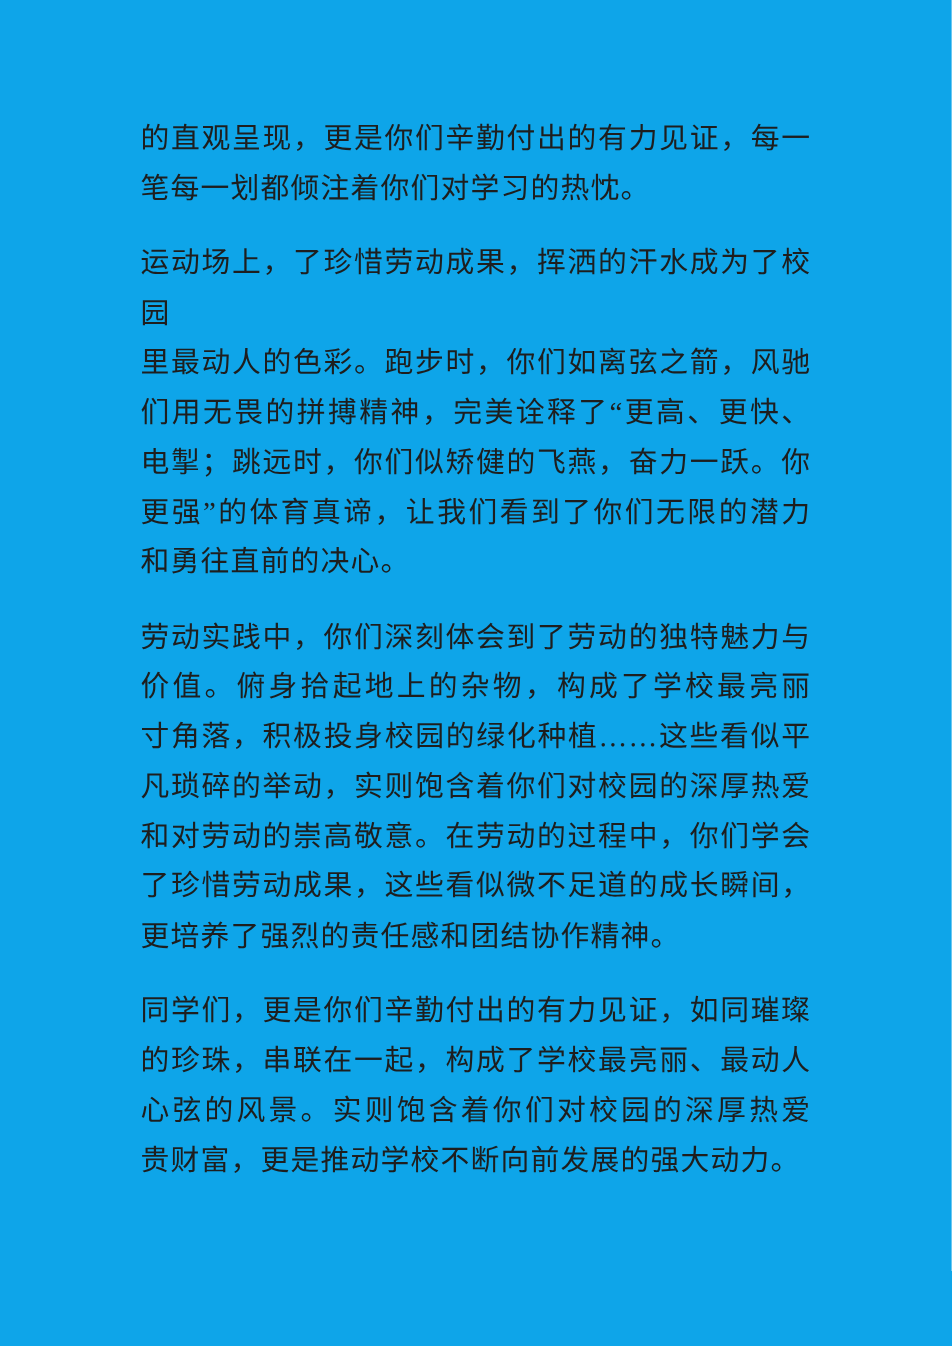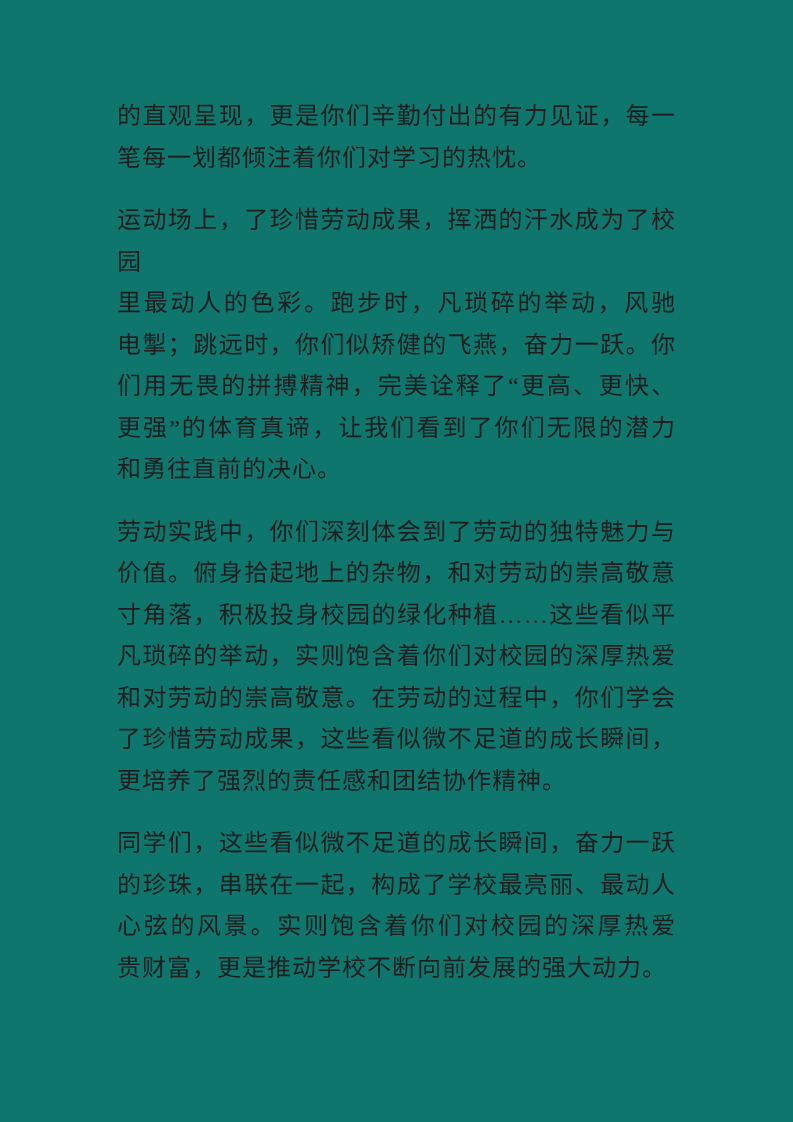--- a/index.html
+++ b/index.html
@@ -9,21 +9,21 @@
   body {
     width: 793px;
     height: 1122px;
     background: #ffffff;
     overflow: hidden;
   }
   .page {
     box-sizing: border-box;
     width: 793px;
     height: 1122px;
-    background: #0f766e;
+    background: #0ea5e9;
     padding: 96px 117px 4px 117px;
   }
   .paragraph {
     margin: 0 0 21px 0;
   }
   .line {
     font-family: "Liberation Serif", serif;
     font-size: 24px;
     line-height: 41.5px;
     letter-spacing: 1px;
@@ -41,37 +41,37 @@
 
 <div class="page">
 
   <div class="paragraph">
     <div class="line">的直观呈现，更是你们辛勤付出的有力见证，每一</div>
     <div class="line last">笔每一划都倾注着你们对学习的热忱。</div>
   </div>
 
   <div class="paragraph">
     <div class="line">运动场上，了珍惜劳动成果，挥洒的汗水成为了校园</div>
-    <div class="line">里最动人的色彩。跑步时，凡琐碎的举动，风驰</div>
+    <div class="line">里最动人的色彩。跑步时，你们如离弦之箭，风驰</div>
+    <div class="line">们用无畏的拼搏精神，完美诠释了“更高、更快、</div>
     <div class="line">电掣；跳远时，你们似矫健的飞燕，奋力一跃。你</div>
-    <div class="line">们用无畏的拼搏精神，完美诠释了“更高、更快、</div>
     <div class="line">更强”的体育真谛，让我们看到了你们无限的潜力</div>
     <div class="line last">和勇往直前的决心。</div>
   </div>
 
   <div class="paragraph">
     <div class="line">劳动实践中，你们深刻体会到了劳动的独特魅力与</div>
-    <div class="line">价值。俯身拾起地上的杂物，和对劳动的崇高敬意</div>
+    <div class="line">价值。俯身拾起地上的杂物，构成了学校最亮丽</div>
     <div class="line">寸角落，积极投身校园的绿化种植……这些看似平</div>
     <div class="line">凡琐碎的举动，实则饱含着你们对校园的深厚热爱</div>
     <div class="line">和对劳动的崇高敬意。在劳动的过程中，你们学会</div>
     <div class="line">了珍惜劳动成果，这些看似微不足道的成长瞬间，</div>
     <div class="line last">更培养了强烈的责任感和团结协作精神。</div>
   </div>
 
   <div class="paragraph">
-    <div class="line">同学们，这些看似微不足道的成长瞬间，奋力一跃</div>
+    <div class="line">同学们，更是你们辛勤付出的有力见证，如同璀璨</div>
     <div class="line">的珍珠，串联在一起，构成了学校最亮丽、最动人</div>
     <div class="line">心弦的风景。实则饱含着你们对校园的深厚热爱</div>
     <div class="line last">贵财富，更是推动学校不断向前发展的强大动力。</div>
   </div>
 
 </div>
 
 </body></html>

